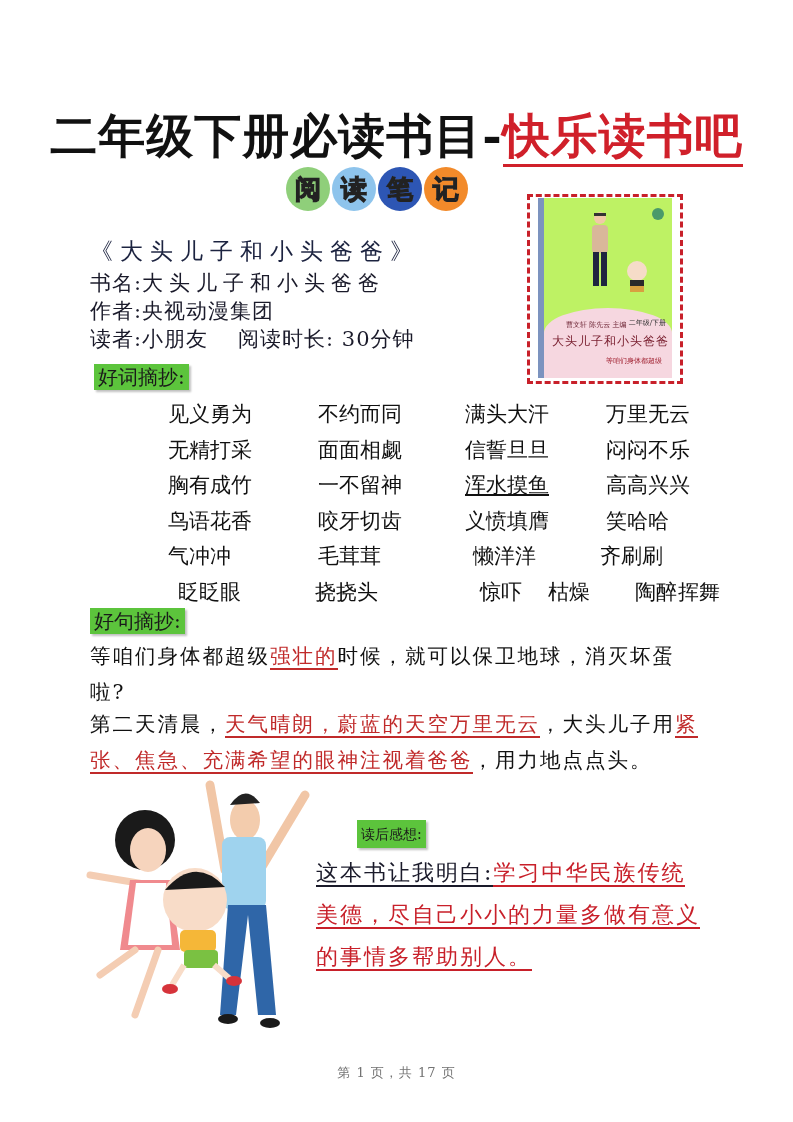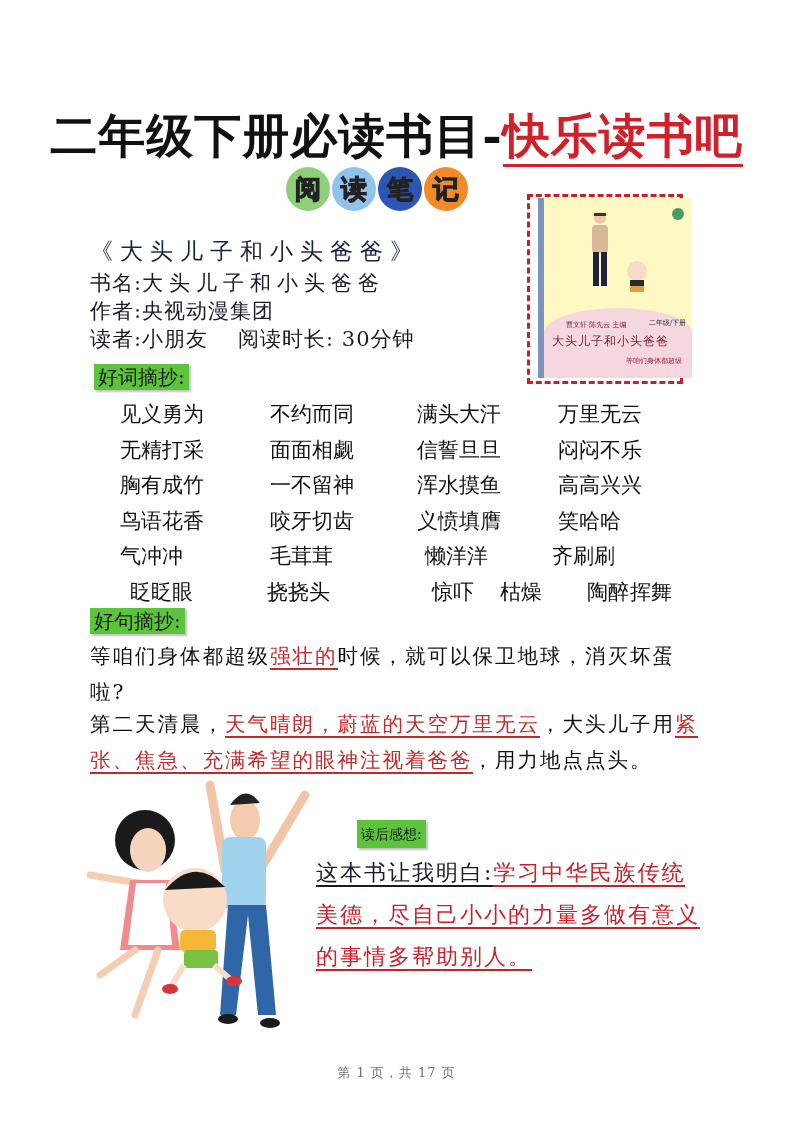--- a/index.html
+++ b/index.html
@@ -12,21 +12,21 @@
   .title .black { color:#111; }
   .title .red { color:#d0202a; border-bottom:3px solid #d0202a; padding-bottom:1px; }
 
   
   .badges { left:286px; top:167px; display:flex; gap:2px; }
   .badge { width:44px; height:44px; border-radius:50%; display:flex; align-items:center; justify-content:center;
            font-size:26px; font-weight:bold; color:#fff; -webkit-text-stroke:1.2px #222; font-family:"DejaVu Sans", sans-serif; }
 
   
   .cover-frame { left:527px; top:194px; width:156px; height:190px; border:3px dashed #c8202a; box-sizing:border-box; }
-  .cover { left:538px; top:198px; width:154px; height:180px; background:#fef9c3; overflow:hidden; border-left:6px solid #7c93bf; box-sizing:border-box; }
+  .cover { left:538px; top:198px; width:134px; height:180px; background:#bef264; overflow:hidden; border-left:6px solid #7c93bf; box-sizing:border-box; }
   .cover .pink { position:absolute; left:0; right:0; bottom:0; height:70px; background:#f6d7e0; border-top-left-radius:60% 30px; border-top-right-radius:60% 30px; }
   .cover .cov-title { position:absolute; left:8px; bottom:28px; font-size:12px; color:#7a2030; letter-spacing:1px; white-space:nowrap; font-family:"DejaVu Sans", sans-serif; }
   .cover .cov-authors { position:absolute; left:22px; bottom:48px; font-size:7px; color:#6a2030; font-family:"DejaVu Sans", sans-serif; }
   .cover .cov-grade { position:absolute; right:6px; bottom:50px; font-size:7px; color:#333; font-family:"DejaVu Sans", sans-serif; }
   .cover .cov-pub { position:absolute; right:10px; bottom:12px; font-size:7px; color:#a02030; font-family:"DejaVu Sans", sans-serif; }
   .cover .dad { position:absolute; left:40px; top:12px; width:32px; height:80px; }
   .cover .kid { position:absolute; left:78px; top:62px; width:30px; height:34px; }
   .cover .logo { position:absolute; right:8px; top:10px; width:12px; height:12px; border-radius:50%; background:#4a9a6a; }
 
   
@@ -40,21 +40,21 @@
 
   
   .label { background:#5cc43c; color:#1a1a1a; font-size:20px; line-height:26px; padding:0 4px; box-shadow:2px 2px 2px rgba(0,0,0,0.25); }
   .lbl-words { left:94px; top:364px; }
   .lbl-sent { left:90px; top:608px; }
   .lbl-thought { left:313px; top:820px; font-size:14px; line-height:28px;margin-left:44px; }
 
   
   .words { left:120px; top:397px; font-size:21px; line-height:35.5px; color:#111; }
   .wrow { position:relative; height:35.5px; white-space:nowrap; }
-  .wrow span { position:absolute; top:0; }
+  .wrow span { position:absolute; top:0;margin-left:48px; }
 
   
   .para { left:90px; width:610px; font-size:20.5px; line-height:36px; color:#111; letter-spacing:2px; }
   .p1 { top:638px; }
   .p2 { top:706px; }
   .hl { color:#c02a2a; border-bottom:2px solid #c02a2a; }
 
   
   .thought { left:316px; width:390px; font-size:22px; line-height:42px; letter-spacing:2px; top:852px; }
   .thought .lead { color:#1a1a2a; border-bottom:2px solid #1a1a2a; }
@@ -123,21 +123,21 @@
     </div>
     <div class="wrow">
       <span style="left: 0px;">无精打采</span>
       <span style="left: 150px;">面面相觑</span>
       <span style="left: 297px;">信誓旦旦</span>
       <span style="left: 438px;">闷闷不乐</span>
     </div>
     <div class="wrow">
       <span style="left: 0px;">胸有成竹</span>
       <span style="left: 150px;">一不留神</span>
-      <span style="left: 297px;">浑水摸鱼</span>
+      <span style="left: 297px; text-decoration: underline;">浑水摸鱼</span>
       <span style="left: 438px;">高高兴兴</span>
     </div>
     <div class="wrow">
       <span style="left: 0px;">鸟语花香</span>
       <span style="left: 150px;">咬牙切齿</span>
       <span style="left: 297px;">义愤填膺</span>
       <span style="left: 438px;">笑哈哈</span>
     </div>
     <div class="wrow">
       <span style="left: 0px;">气冲冲</span>

